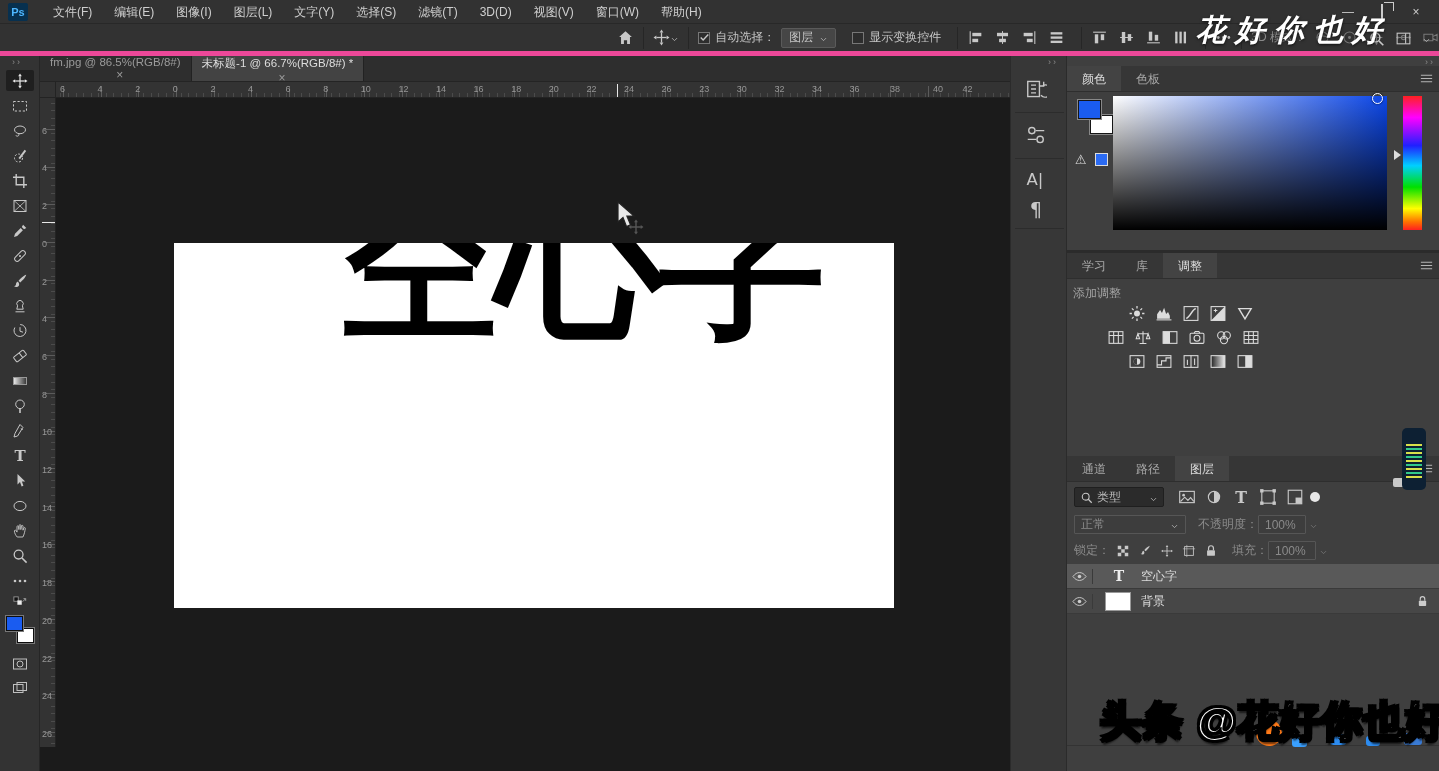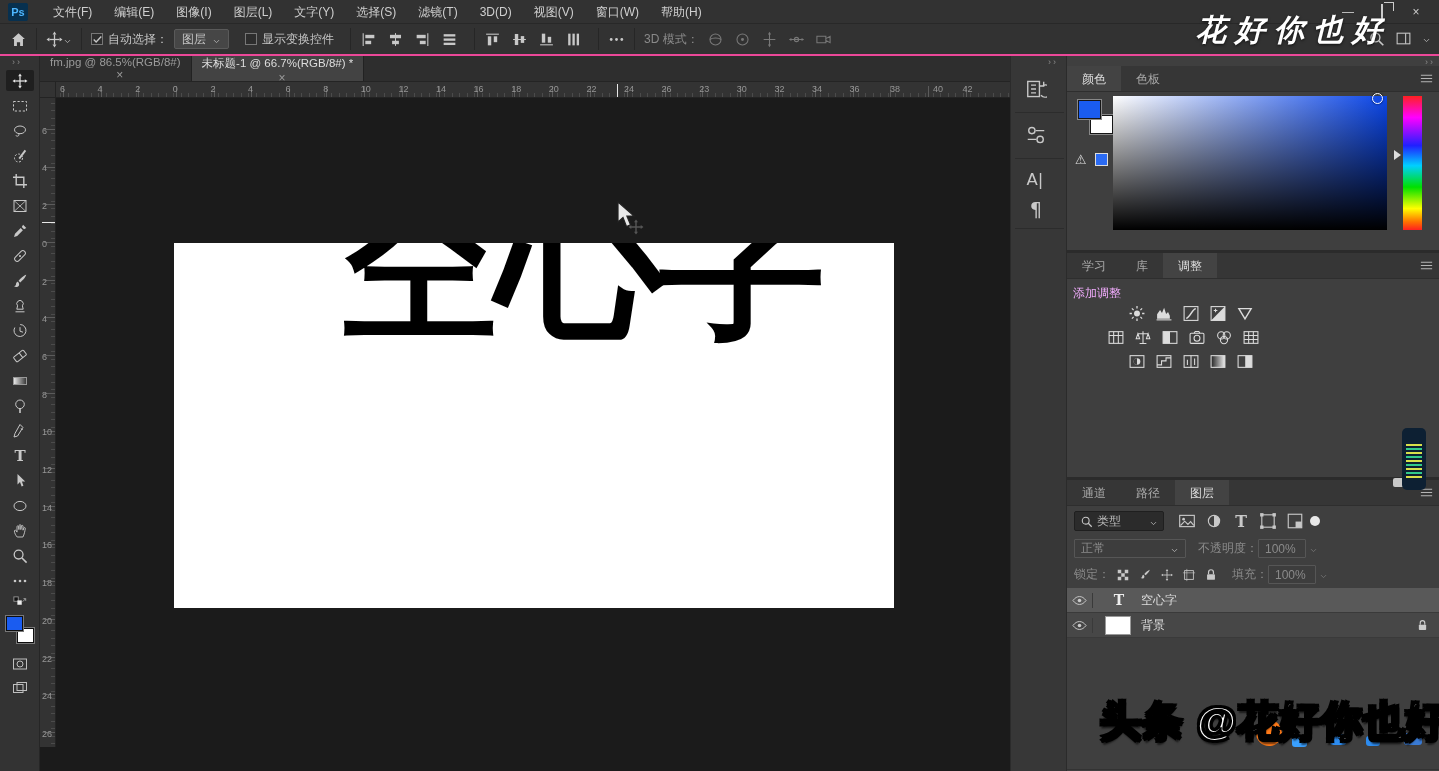--- a/index.html
+++ b/index.html
@@ -16,21 +16,21 @@
   #menu-items { display:flex; margin-left:14px;text-align:right; }
   .menu-item { padding:0 11px; line-height:24px; color:#cfcfcf; cursor:default; }
   #win-controls { position:absolute; right:6px; top:0; display:flex; height:24px; align-items:center; }
   .winbtn { width:34px; text-align:center; color:#ccc; font-size:12px; line-height:24px; }
   .win-restore-box { width:9px; height:8px; border:1px solid #ccc; margin:0 auto; position:relative; }
   .win-restore-box::before { content:""; position:absolute; left:2px; top:-3px; width:9px; height:8px;
                              border:1px solid #ccc; border-left:none; border-bottom:none; }
 
   
   #optionsbar { position:absolute; left:0; top:24px; width:1439px; height:32px; background:#323232;
-                border-bottom:2px solid #ec4899; display:flex; align-items:center; z-index:25; }
+                border-bottom:5px solid #ec4899; display:flex; align-items:center; z-index:25;justify-content:flex-end; }
   .ic { display:inline-block; width:17px; height:17px; color:#c8c8c8; flex:none; }
   .ic.small { width:13px; height:13px; }
   .ic.dim { color:#787878; }
   .osep { width:1px; height:22px; background:#262626; margin:0 9px; flex:none; }
   .chk { width:12px; height:12px; border:1px solid #777; background:#2d2d2d; margin-right:5px;
          display:inline-flex; align-items:center; justify-content:center; flex:none; }
   .chk .ic { width:11px; height:11px; }
   .olabel { color:#c4c4c4; white-space:nowrap; }
   .olabel.dim { color:#8a8a8a; }
   #target-dd { display:inline-flex; align-items:center; gap:6px; background:#464646; border:1px solid #5a5a5a;
@@ -128,28 +128,28 @@
                               linear-gradient(to right, #ffffff, #0b46e8); }
   #cp-ring { position:absolute; left:305px; top:27px; width:11px; height:11px; border:1.5px solid #fff;
              border-radius:50%; box-shadow:0 0 2px rgba(0,0,0,.8); }
   #cp-hue { position:absolute; left:336px; top:30px; width:19px; height:134px;
             background:linear-gradient(to bottom,#ff2020 0%,#ff00ff 16%,#2020ff 37%,#00d0ff 52%,#00e000 68%,#ffff00 84%,#ff7000 94%,#ff2020 100%); }
   #cp-hue-marker { position:absolute; left:327px; top:84px; width:0; height:0;
                    border-top:5px solid transparent; border-bottom:5px solid transparent; border-left:7px solid #dcdcdc; }
 
   
   #adj-panel { position:absolute; left:0; top:197px; width:372px; }
-  #adj-label { position:absolute; left:6px; top:32px; color:#f0abfc; }
+  #adj-label { position:absolute; left:6px; top:32px; color:#a3a3a3; }
   #adj-rows { position:absolute; left:38px; top:52px; width:300px; }
   .adj-row { display:flex; gap:5px; margin-bottom:7px; }
   .adj-row.indent { padding-left:21px; }
   .adj-ic { width:22px; height:17px; color:#dcdcdc; }
 
   
-  #layers-panel { position:absolute; left:0; top:424px; width:372px; height:291px; }
+  #layers-panel { position:absolute; left:0; top:400px; width:372px; height:291px; }
   #lp-filter { position:absolute; left:0; top:28px; width:372px; height:26px; display:flex; align-items:center; }
   #lp-search { display:flex; align-items:center; gap:4px; margin-left:7px; background:#2b2b2b;
                border:1px solid #1f1f1f; border-radius:2px; height:20px; width:90px; padding:0 5px; color:#bbb; }
   #lp-filter-icons { display:flex; gap:9px; margin-left:14px; align-items:center; }
   #lp-filter-icons .ic { width:18px; height:18px; }
   #lp-toggle { width:10px; height:10px; background:#e8e8e8; border-radius:50%; margin-left:6px; }
   .lp-row { position:absolute; left:0; width:372px; height:25px; display:flex; align-items:center; color:#8a8a8a; }
   .dimbox { background:#3d3d3d; border:1px solid #565656; color:#8a8a8a; height:19px; display:inline-flex;
             align-items:center; padding:0 6px; border-radius:1px; }
   #lp-blend { top:56px; } #lp-lock { top:82px; }

